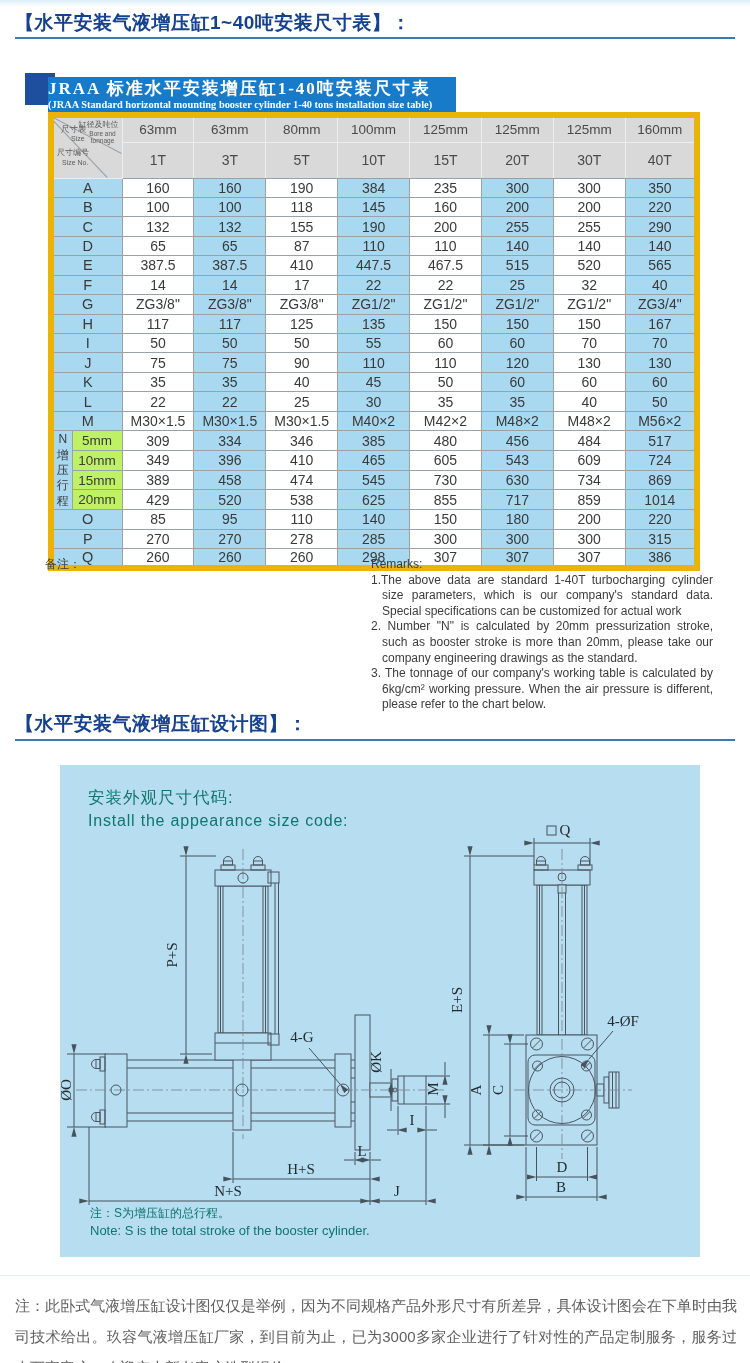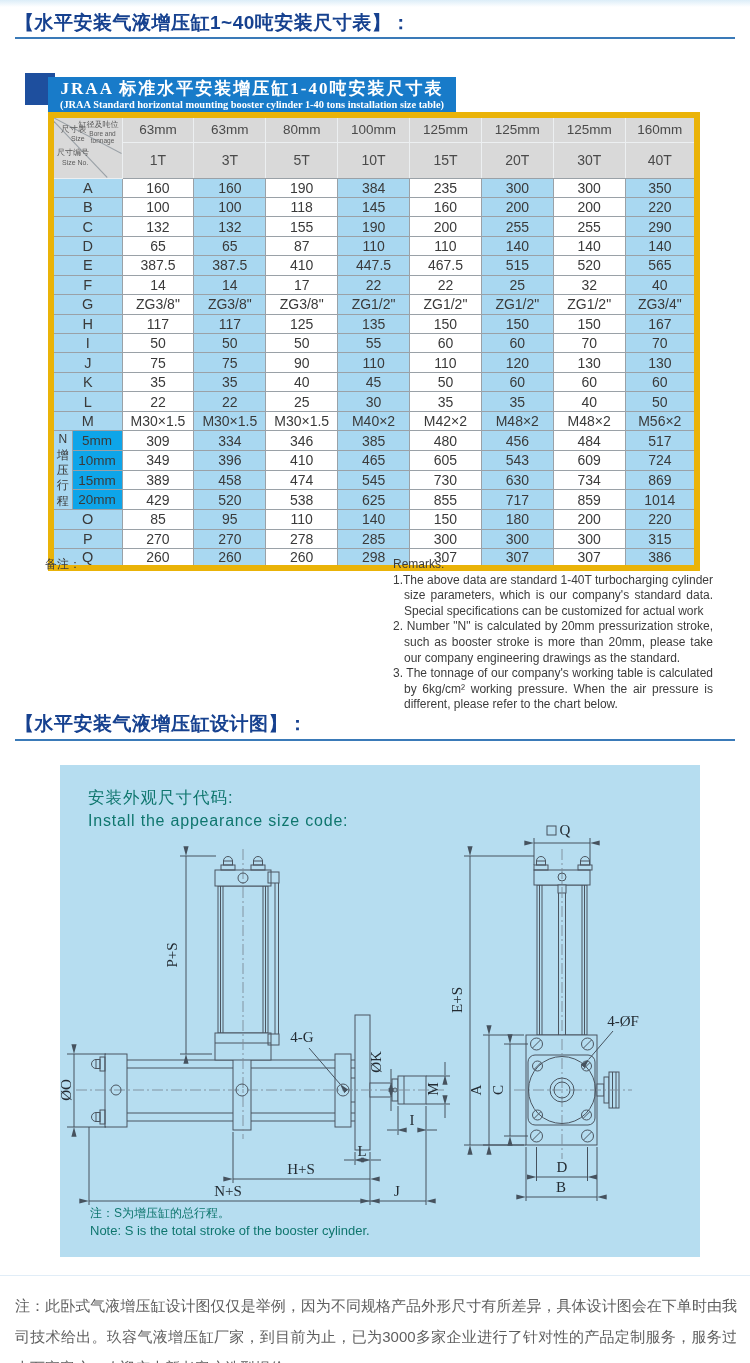--- a/index.html
+++ b/index.html
@@ -10,51 +10,51 @@
             background:linear-gradient(#dcedf8,#ffffff)}
   
   .sec-title{position:absolute;left:15px;font-size:19px;font-weight:bold;color:var(--navy,#16418f);letter-spacing:.5px}
   #title1{top:10px}
   #rule1{position:absolute;left:15px;top:37px;width:720px;border-top:2px solid #3a7ab8}
   #title2{top:711px}
   #rule2{position:absolute;left:15px;top:739px;width:720px;border-top:2px solid #3a7ab8}
   
   .bsq{position:absolute;left:25px;top:73px;width:30px;height:32px;background:var(--darksq,#1e4f9e)}
   .banner{position:absolute;left:48px;top:77px;width:408px;height:36px;background:var(--banner,#187bc9);
-          color:#fff;text-align:center;font-family:"Liberation Serif",serif}
+          color:#fff;text-align:left;font-family:"Liberation Serif",serif}
   .banner .cn{font-size:17px;font-weight:bold;letter-spacing:2px;line-height:21px;padding-top:1px}
   .banner .en{font-size:10.4px;font-weight:bold;line-height:12px}
   
   #spec{position:absolute;left:48px;top:112px;width:652px;border-collapse:collapse;table-layout:fixed}
   #spec td{border:1px solid #9aa1a7;text-align:center;vertical-align:middle;padding:0;overflow:hidden;color:#3a3a3a}
   #spec{border:6px solid #eab308}
   #spec tr{height:19.45px}
   #spec tr.h1{height:27px}
   #spec tr.h2{height:36px}
   #spec .hd{background:#d9d9d9;border-color:#eceff1;font-size:13.5px;color:#4a4a4a}
   #spec tr.h2 .hd{border-bottom-color:#9aa1a7;font-size:14px}
   #spec .v{font-size:14px}
   #spec .w{background:#fff}
   #spec .b{background:var(--cellblue,#a9d8f1)}
   #spec .lab{background:var(--cellblue,#a9d8f1);font-size:14.5px}
-  #spec .sub{background:#0ea5e9;font-size:13.5px}
+  #spec .sub{background:#bef264;font-size:13.5px}
   #spec .nlet{background:var(--cellblue,#a9d8f1);font-size:12px;line-height:15.4px;padding-top:1px}
   
   .corner{position:relative;background:#d9d9d9;border-color:#eceff1 !important}
   .csvg{position:absolute;left:0;top:0;width:100%;height:100%}
   .csvg line{stroke:#9aa1a7;stroke-width:1}
   .ck{position:absolute;color:#5a5a5a;line-height:1;white-space:normal}
   .c1{left:7px;top:7px;font-size:8.5px}
   .c1e{left:17px;top:17px;font-size:7px}
   .c2{right:3px;top:3px;font-size:8px}
   .c2e{right:2px;top:13px;font-size:6.5px;width:34px;text-align:center}
   .c3{left:3px;top:31px;font-size:8px}
   .c3e{left:8px;top:41px;font-size:7px}
   
-  .notes{position:absolute;left:45px;top:557px;width:668px;display:flex;gap:22px;color:#3c3c3c}
+  .notes{position:absolute;left:45px;top:557px;width:668px;display:flex;color:#3c3c3c}
   .notes ul{list-style:none}
   .ncn{width:326px;font-size:12px;line-height:15.8px}
   .ncn li{padding-left:19px;text-indent:-19px}
   .nen{flex:1;font-size:12px;line-height:15.6px;text-align:justify}
   .nen li{padding-left:11px;text-indent:-11px}
   .ntitle{font-weight:normal}
   
   .dbox{position:absolute;left:60px;top:765px;width:640px;height:492px;background:var(--boxblue,#b6ddf0)}
   .dbox svg{position:absolute;left:0;top:0}
   .dhead{position:absolute;left:28px;top:22px;color:#0f766e}

